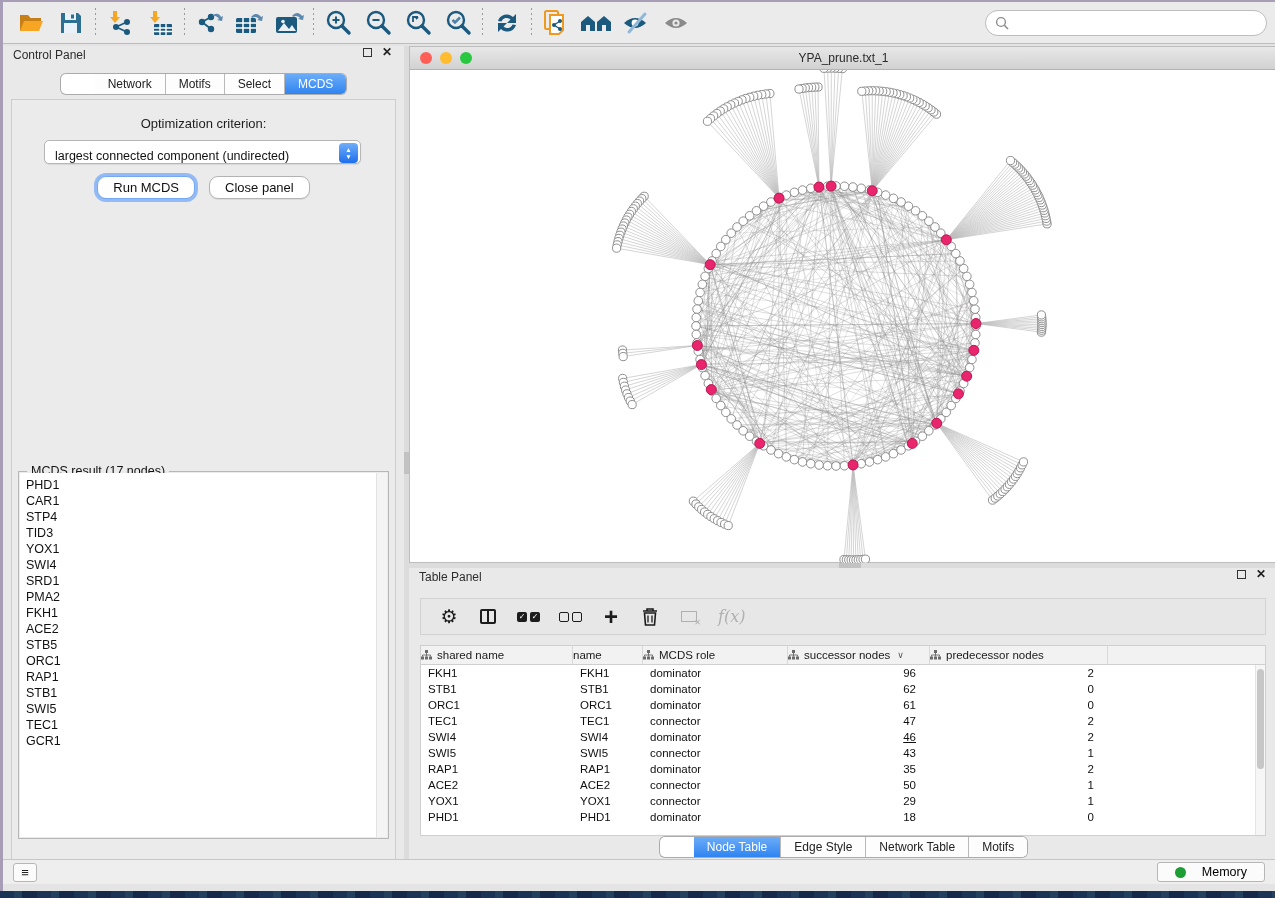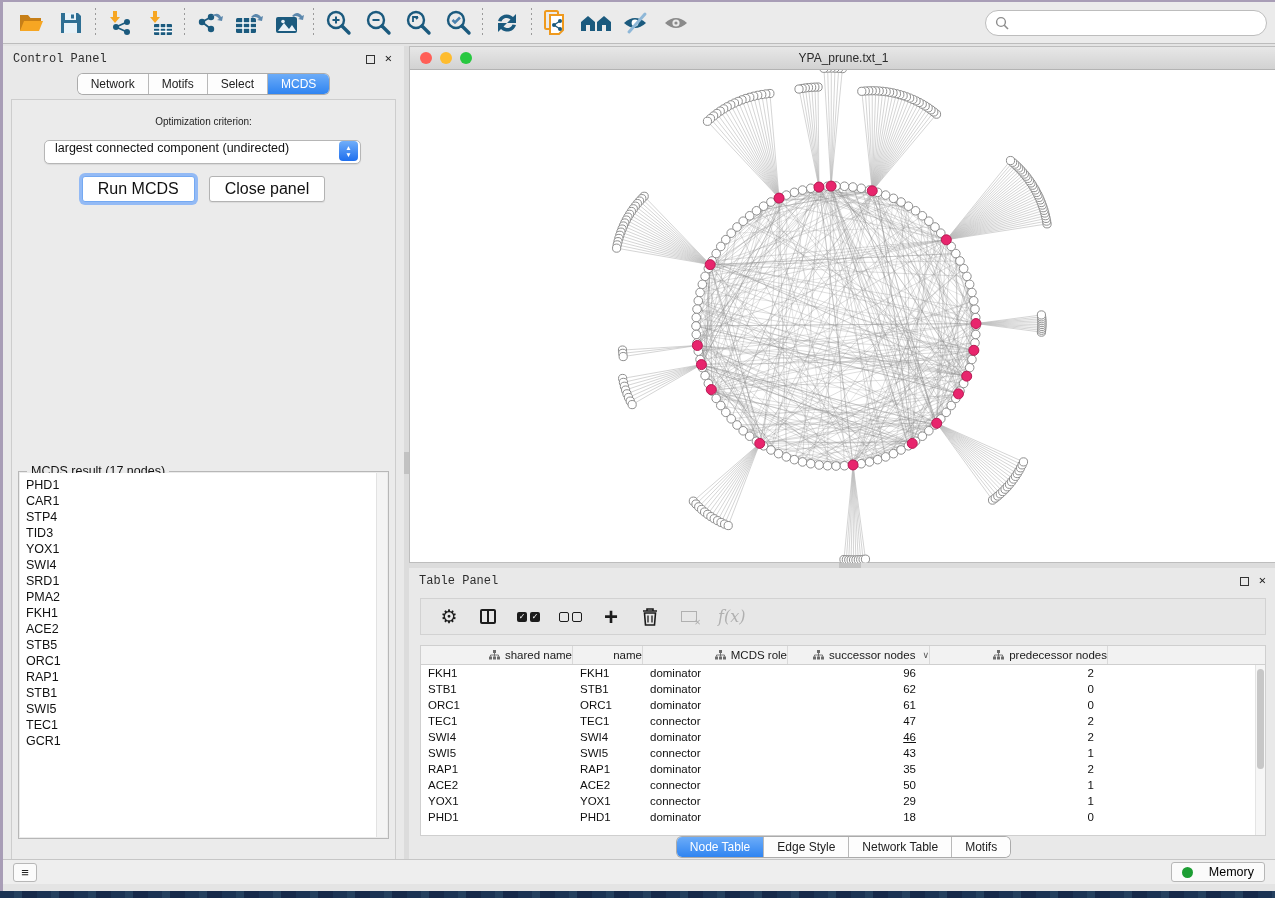--- a/index.html
+++ b/index.html
@@ -13,43 +13,43 @@
   .tbtn { background:none; border:none; width:40px; height:36px; display:flex;
     align-items:center; justify-content:center; cursor:pointer; }
   .tsep { width:1px; height:30px; margin:0 4px;
     background:repeating-linear-gradient(#9a9a9a 0 2px, transparent 2px 5px); }
   .searchbox { margin-left:auto; width:282px; height:26px; background:#fff;
     border:1px solid #bdbdbd; border-radius:13px; display:flex; align-items:center; padding:0 9px; }
   .searchbox input { border:none; outline:none; flex:1; font-size:12px; background:transparent; }
 
   
   .control-panel { position:absolute; left:0; top:44px; width:401px; height:822px; background:#e9e9e9; }
-  .panel-title-row { height:24px; display:flex; align-items:center; padding:2px 12px 0 10px;font-family:Liberation Mono, monospace; }
+  .panel-title-row { height:24px; display:flex; align-items:flex-start; padding:2px 12px 0 10px; }
   .panel-title { font-size:12px; color:#2d2d2d; }
   .win-icons { margin-left:auto; display:flex; gap:10px; align-items:center; }
   .float-ico { width:9px; height:9px; border:1.5px solid #333; display:inline-block; }
   .close-ico { font-size:12px; font-weight:bold; color:#222; line-height:9px; }
   .tabstrip { display:flex; justify-content:center; margin-top:4px; }
-  .seg { display:inline-flex; border-radius:5px; overflow:hidden; box-shadow:0 0 0 1px #ababab; background:#fff; }
+  .seg { display:inline-flex; border-radius:5px; overflow:hidden; box-shadow:0 0 0 1px #ababab; background:#fff;padding-left:34px; }
   .seg .tab { font-size:12px; padding:3px 13px; background:#fdfdfd; color:#222;
     border-right:1px solid #b9b9b9; cursor:pointer; white-space:nowrap; }
   .seg .tab:last-child { border-right:none; }
   .seg .tab.active { background:linear-gradient(#6cacf8,#2f84f1); color:#fff; }
   .cp-inner { position:absolute; left:8px; right:8px; top:53px; bottom:6px;
     background:#ebebeb; border:1px solid #cdcdcd; }
-  .opt-label { text-align:center; margin-top:16px; font-size:10px; color:#1e1e1e; }
+  .opt-label { text-align:center; margin-top:16px; font-size:13px; color:#1e1e1e; }
   .dropdown { position:absolute; left:32px; right:34px; top:40px; height:24px; background:#fff;
-    border:1px solid #b6b6b6; border-radius:5px; display:flex; align-items:flex-start;
+    border:1px solid #b6b6b6; border-radius:5px; display:flex; align-items:flex-end;
     font-size:12.5px; color:#111; padding-left:10px; cursor:pointer;
     box-shadow:0 1px 1px rgba(0,0,0,.08); }
   .dd-stepper { margin-left:auto; width:19px; height:20px; margin-right:2px; border-radius:4px;
     background:linear-gradient(#70aef9,#1f6fee); color:#fff; display:flex; flex-direction:column;
     align-items:center; justify-content:center; font-size:6.5px; line-height:7px; }
   .btn-row { position:absolute; top:76px; left:0; right:0; display:flex; justify-content:center; gap:14px; }
-  .mac-btn { font-size:16px; background:#fff; border:1px solid #b3b3b3; border-radius:3px;
+  .mac-btn { font-size:13px; background:#fff; border:1px solid #b3b3b3; border-radius:9px;
     padding:3px 15px; color:#111; cursor:pointer; box-shadow:0 1px 1px rgba(0,0,0,.07); }
   .mac-btn.focus { box-shadow:0 0 0 3px rgba(100,160,250,.65); border-color:#74a9f2; }
   .groupbox { position:absolute; left:6px; right:6px; top:371px; bottom:22px;
     border:1px solid #b7b7b7; }
   .groupbox legend-lab { position:absolute; top:-8px; left:8px; background:#ebebeb;
     font-size:12.5px; color:#111; padding:0 4px; }
   .mcds-list { position:absolute; inset:1px; background:#fff; overflow:hidden; padding:4px 0 0 6px; }
   .mcds-list .item { font-size:12.5px; line-height:16px; color:#111; cursor:default; }
   .list-scroll { position:absolute; top:1px; bottom:1px; right:1px; width:11px;
     background:#f4f4f4; border-left:1px solid #e2e2e2; }
@@ -85,38 +85,38 @@
   .unchk { width:10px; height:10px; border:1.6px solid #1c1c1c; border-radius:2px; display:inline-block; }
   .pair { display:flex; gap:3px; }
   .plus-g { font-size:24px; font-weight:bold; line-height:20px; }
   .fx { font-family:"DejaVu Serif", serif; font-style:italic; font-size:16px; }
   .delgrid { width:16px; height:11px; border:1.5px solid #b0b0b0; position:relative; }
   .delgrid::after { content:"✕"; position:absolute; right:-5px; bottom:-6px; font-size:8px; color:#b0b0b0; }
 
   .tbl-wrap { position:absolute; left:11px; right:12px; top:77px; height:191px; background:#fff;
     border:1px solid #cfcfcf; overflow:hidden; }
   .thead { display:flex; height:19px; background:#f2f2f2; border-bottom:1px solid #cfcfcf; }
-  .th { display:flex; align-items:center; justify-content:flex-end; gap:5px; font-size:11.5px;
+  .th { display:flex; align-items:center; justify-content:flex-start; gap:5px; font-size:11.5px;
     color:#1a1a1a; border-right:1px solid #d9d9d9; cursor:pointer; position:relative; }
   .th .sort { color:#555; font-size:9px; margin-left:2px; }
   .tr { display:flex; height:16px; line-height:16px; cursor:default; }
   .td { font-size:11.5px; color:#101010; padding-left:7px; white-space:nowrap; overflow:hidden; }
   .td.num { text-align:right; padding-right:14px; padding-left:0; }
   .tbl-scroll { position:absolute; right:0; top:19px; bottom:0; width:10px; background:#f6f6f6;
     border-left:1px solid #e4e4e4; }
   .tbl-thumb { position:absolute; left:1px; right:1px; top:4px; height:100px; background:#c7c7c7; border-radius:5px; }
   .tp-tabs { position:absolute; left:0; right:0; top:269px; display:flex; justify-content:center; }
 
   
   .statusbar { position:absolute; left:0; right:0; bottom:7px; height:25px; background:#eeeeee;
     border-top:1px solid #c6c6c6; display:flex; align-items:center; padding:0 10px; }
   .sb-list-btn { width:24px; height:19px; background:#fbfbfb; border:1px solid #b7b7b7; border-radius:3px;
     font-size:13px; line-height:15px; color:#222; cursor:pointer; }
   .memory-btn { margin-left:auto; display:flex; align-items:center; gap:16px; background:#fbfbfb;
-    border:1px solid #b7b7b7; border-radius:3px; padding:2px 10px; font-size:12.5px; cursor:pointer; }
+    border:1px solid #b7b7b7; border-radius:3px; padding:2px 17px; font-size:12.5px; cursor:pointer; }
   .gdot { width:11px; height:11px; border-radius:50%; background:#1d9e34; }
   .wallpaper { position:absolute; left:0; right:0; bottom:0; height:7px;
     background:repeating-linear-gradient(90deg,#1b3354 0 14px,#24405f 14px 22px,#16294a 22px 37px); }
 </style>
 </head>
 <body>
 
 <div class="app">
 
   <div class="toolbar">

